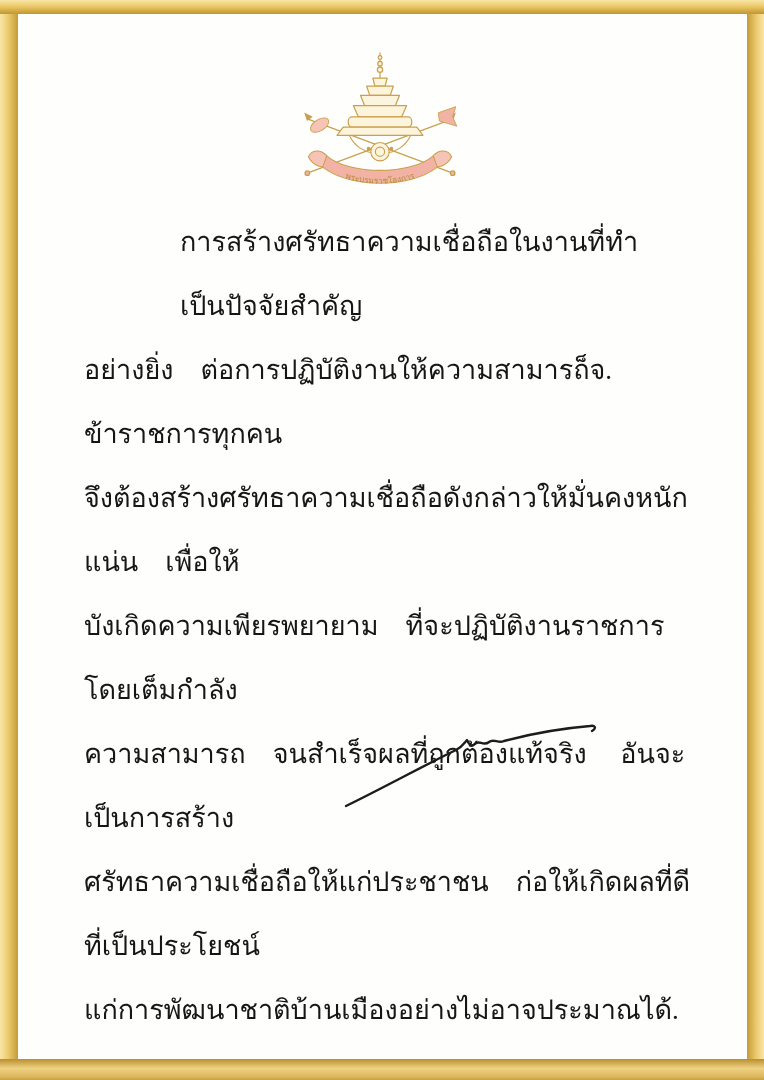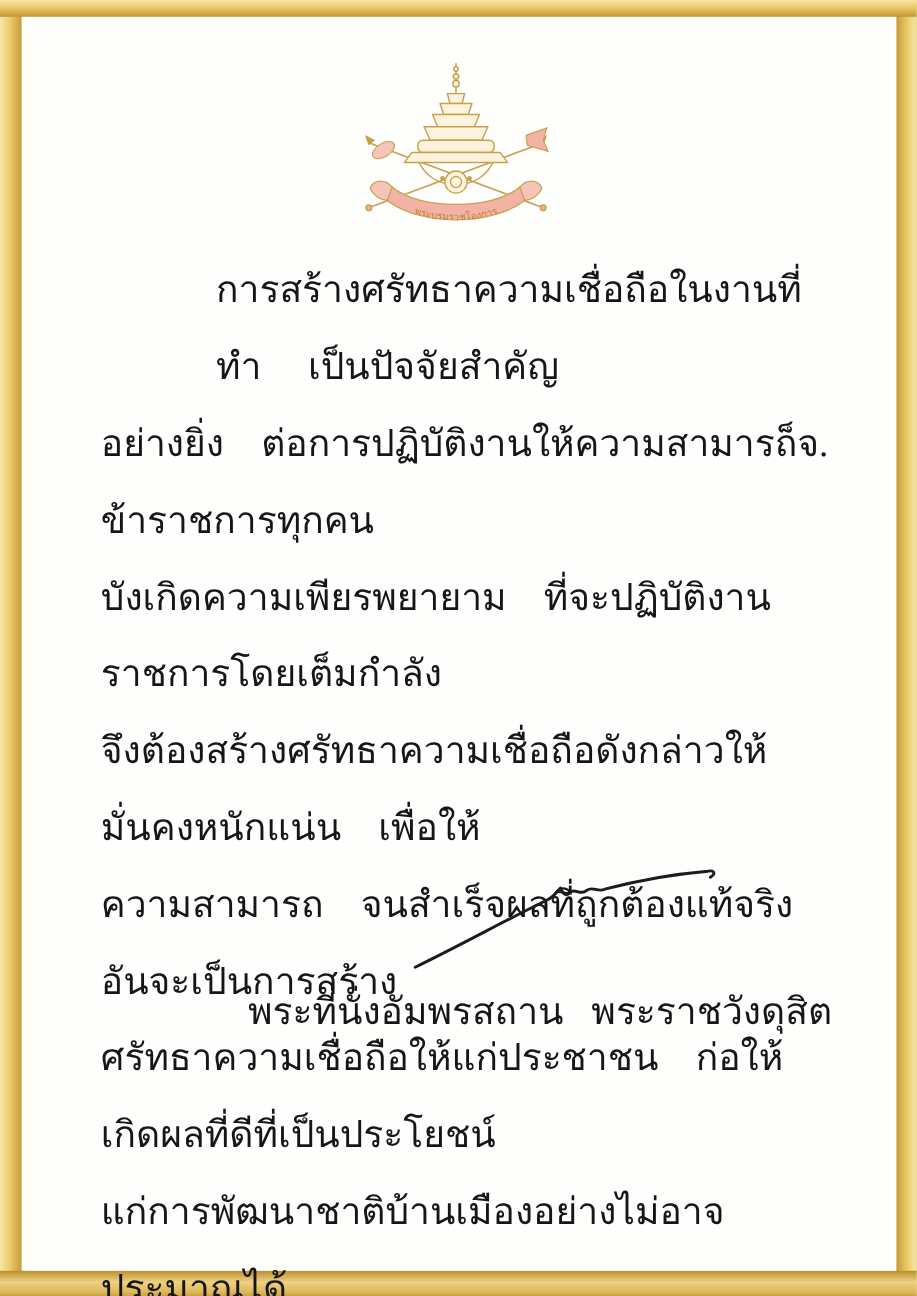--- a/index.html
+++ b/index.html
@@ -16,21 +16,21 @@
   .frame-top{position:absolute;left:0;top:0;width:100%;height:14px;
     background:linear-gradient(to bottom,#f8e6a8 0%,#ecc968 45%,#c0972f 100%);}
   .frame-bottom{position:absolute;left:0;bottom:0;width:100%;height:21px;
     background:linear-gradient(to bottom,#b98f2e 0%,#efd184 45%,#dcb65a 85%,#c9a23f 100%);}
   
   .paper{position:absolute;left:18px;top:14px;right:17px;bottom:21px;background:#fefefc;}
   
   .emblem{position:absolute;left:275px;top:34px;width:174px;height:146px;}
   
   .para{position:absolute;left:66px;right:56px;top:196px;color:#161616;}
-  .line{white-space:pre-wrap;font-size:31px;line-height:64px;}
+  .line{white-space:pre-wrap;font-size:27px;line-height:64px;}
   .line.first{padding-left:96px;}
   
   .sig{position:absolute;left:320px;top:706px;width:285px;height:95px;}
   
   .closing{position:absolute;left:132px;top:798px;width:600px;text-align:center;color:#161616;}
   .closing .cl-line{white-space:pre-wrap;font-size:31px;line-height:61px;}
 </style>
 </head>
 <body>
 
@@ -89,35 +89,34 @@
         <path d="M33,104 C55,123 115,123 137,104 L141,115 C114,136 56,136 29,115 Z" fill="#f3b3a4"></path>
       </g>
       <text font-size="8" fill="#b5873a" stroke="none" font-family="Liberation Serif, DejaVu Serif, serif">
         <textPath href="#ribbonPath" startOffset="50%" text-anchor="middle">พระบรมราชโองการ</textPath>
       </text>
     </svg>
 
     <div class="para">
       <div class="line first">การสร้างศรัทธาความเชื่อถือในงานที่ทำ     เป็นปัจจัยสำคัญ</div>
       <div class="line">อย่างยิ่ง    ต่อการปฏิบัติงานให้ความสามารถ็จ.     ข้าราชการทุกคน</div>
+      <div class="line">จึงต้องสร้างศรัทธาความเชื่อถือดังกล่าวให้มั่นคงหนักแน่น    เพื่อให้</div>
       <div class="line">บังเกิดความเพียรพยายาม    ที่จะปฏิบัติงานราชการโดยเต็มกำลัง</div>
-      <div class="line">จึงต้องสร้างศรัทธาความเชื่อถือดังกล่าวให้มั่นคงหนักแน่น    เพื่อให้</div>
       <div class="line">ความสามารถ    จนสำเร็จผลที่ถูกต้องแท้จริง     อันจะเป็นการสร้าง</div>
       <div class="line">ศรัทธาความเชื่อถือให้แก่ประชาชน    ก่อให้เกิดผลที่ดีที่เป็นประโยชน์</div>
       <div class="line">แก่การพัฒนาชาติบ้านเมืองอย่างไม่อาจประมาณได้.</div>
     </div>
 
     <svg class="sig" viewBox="0 0 285 95" xmlns="http://www.w3.org/2000/svg">
       <path d="M8,86 C45,68 85,46 118,30
                C124,27 127,22 129,20
                C131,24 133,28 137,24
                C141,19 145,27 151,22
                C156,18 160,24 166,21
                C196,13 228,8 252,6
                C257,5 259,8 254,11" fill="none" stroke="#1c1c1c" stroke-width="2.4" stroke-linecap="round" stroke-linejoin="round"></path>
     </svg>
 
     <div class="closing">
-      <div class="cl-line">พระที่นั่งอัมพรสถาน   พระราชวังดุสิต</div>
     </div>
 
   </div>
 </div>
 
 </body></html>

